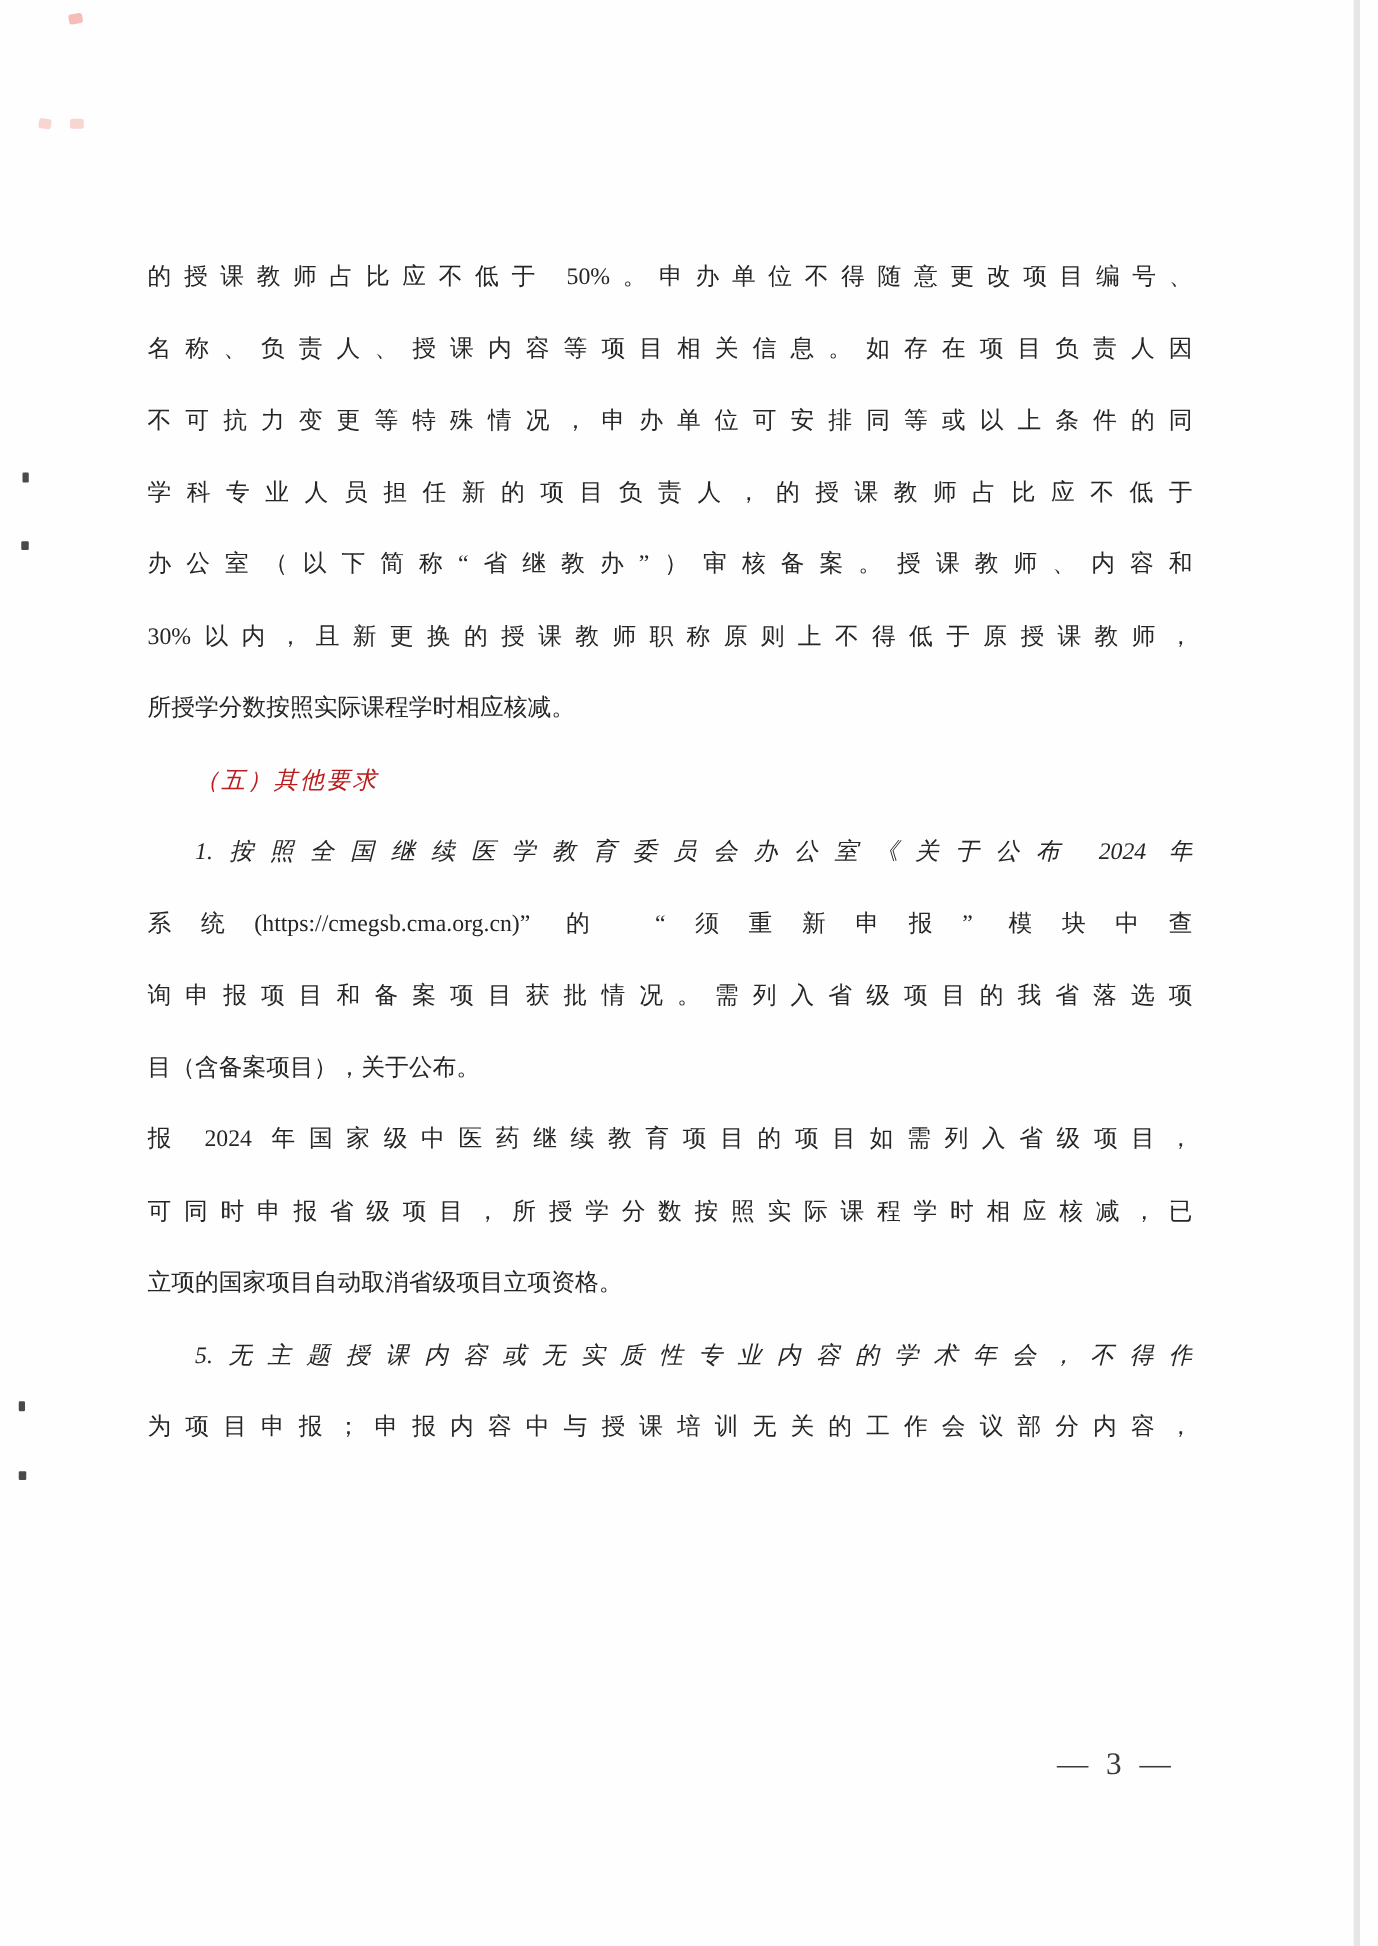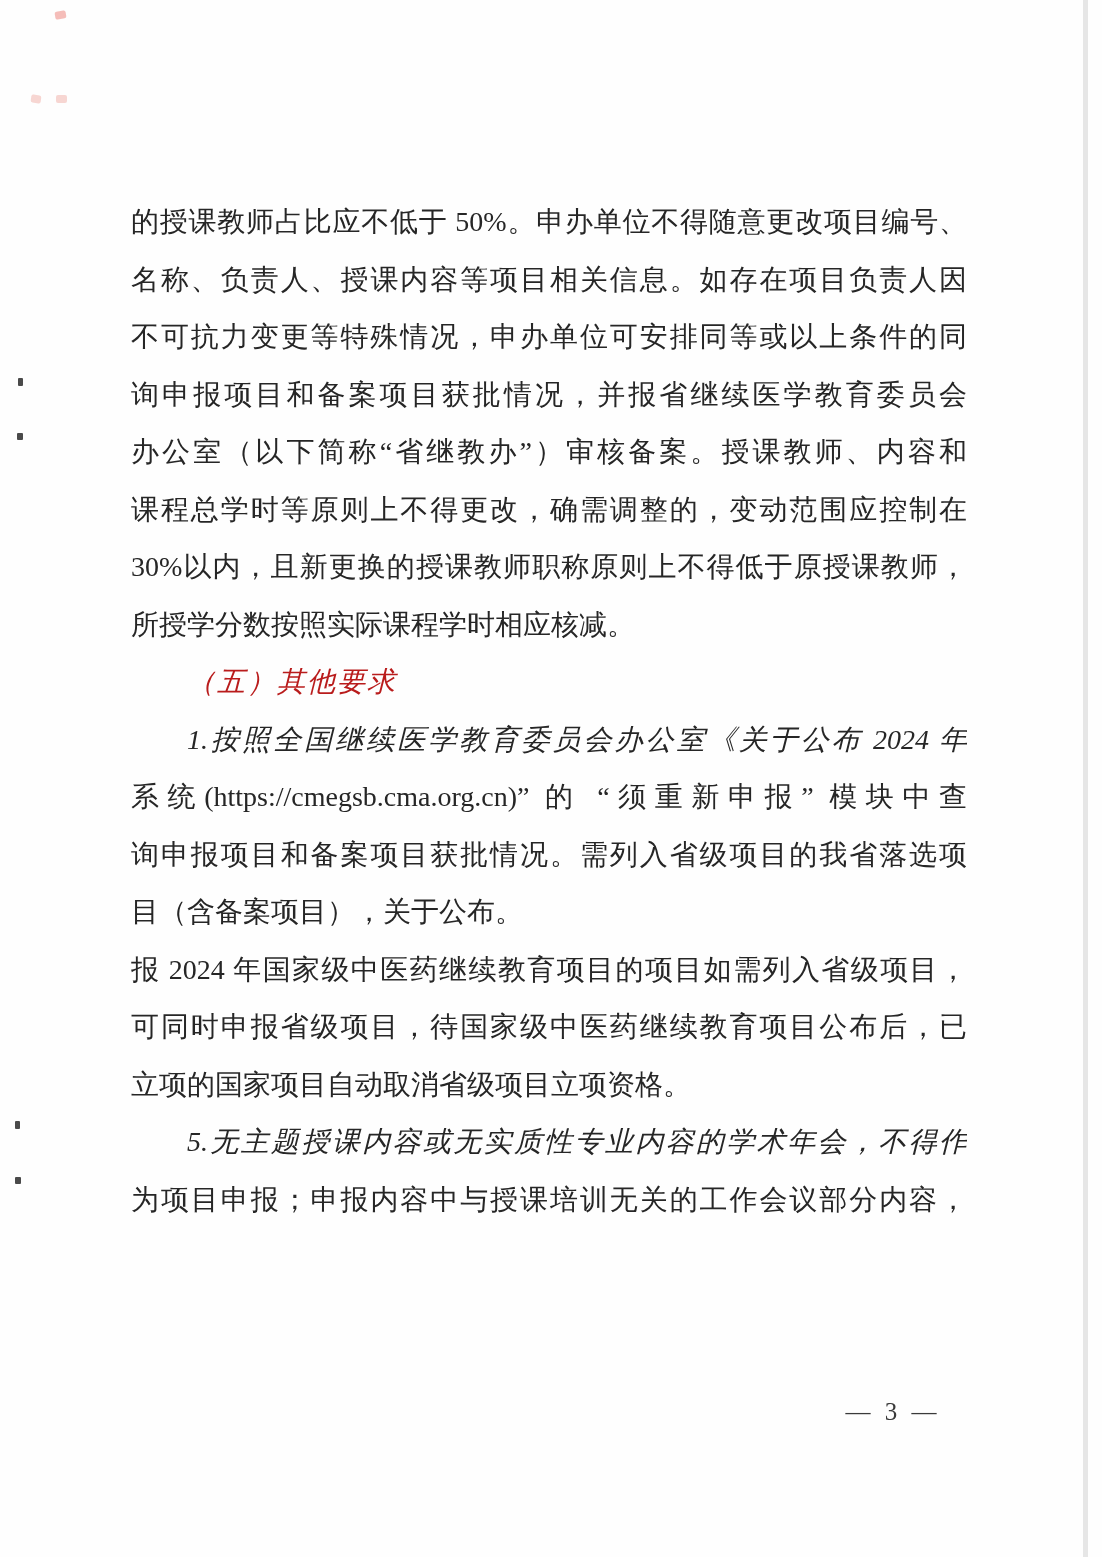--- a/index.html
+++ b/index.html
@@ -25,24 +25,24 @@
     top: 0;
     left: 1083px;
     width: 5px;
     height: 1557px;
     background: var(--edge-line, #e0e0e0);
     opacity: 0.8;
   }
   
   .doc-body {
     position: absolute;
-    left: 131px;
+    left: 118px;
     top: 193px;
     width: 836px;
-    font-size: 28px;
+    font-size: 19px;
     color: #262626;
     letter-spacing: 0;
   }
   .line {
     height: 57.5px;
     line-height: 57.5px;
     text-align: justify;
     text-align-last: justify;
     text-justify: inter-character;
     overflow: hidden;
@@ -105,32 +105,31 @@
   <div class="speck s1"></div>
   <div class="speck s2"></div>
   <div class="speck s3"></div>
   <div class="speck s4"></div>
   <div class="edge-shadow"></div>
 
   <div class="doc-body" style="color: rgb(38, 38, 38);">
       <div class="line">的授课教师占比应不低于 50%。申办单位不得随意更改项目编号、</div>
       <div class="line">名称、负责人、授课内容等项目相关信息。如存在项目负责人因</div>
       <div class="line">不可抗力变更等特殊情况，申办单位可安排同等或以上条件的同</div>
-      <div class="line">询申报项目和备案项目获批情况，并报省继续医学教育委员会</div>
+      <div class="line">学科专业人员担任新的项目负责人，的授课教师占比应不低于</div>
       <div class="line">办公室（以下简称“省继教办”）审核备案。授课教师、内容和</div>
-      <div class="line">课程总学时等原则上不得更改，确需调整的，变动范围应控制在</div>
       <div class="line">30%以内，且新更换的授课教师职称原则上不得低于原授课教师，</div>
       <div class="line last">所授学分数按照实际课程学时相应核减。</div>
       <div class="line heading indent last">（五）其他要求</div>
       <div class="line indent">1.按照全国继续医学教育委员会办公室《关于公布 2024 年</div>
       <div class="line">系统(https://cmegsb.cma.org.cn)” 的 “须重新申报” 模块中查</div>
       <div class="line">询申报项目和备案项目获批情况。需列入省级项目的我省落选项</div>
       <div class="line last">目（含备案项目），关于公布。</div>
       <div class="line">报 2024 年国家级中医药继续教育项目的项目如需列入省级项目，</div>
-      <div class="line">可同时申报省级项目，待国家级中医药继续教育项目公布后，已</div>
+      <div class="line">可同时申报省级项目，所授学分数按照实际课程学时相应核减，已</div>
       <div class="line last">立项的国家项目自动取消省级项目立项资格。</div>
       <div class="line indent">5.无主题授课内容或无实质性专业内容的学术年会，不得作</div>
       <div class="line">为项目申报；申报内容中与授课培训无关的工作会议部分内容，</div>
     </div>
 
   <div class="page-number">— 3 —</div>
 
 </div>
 
 </body></html>

